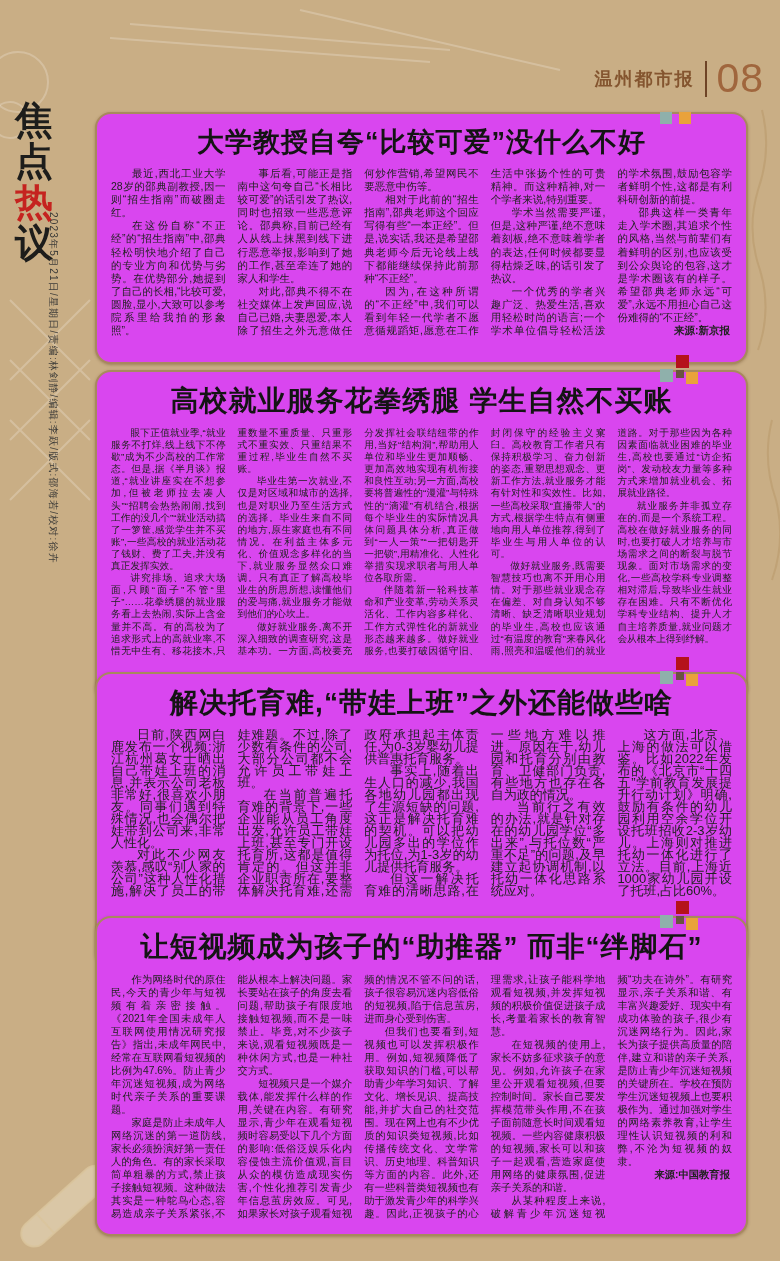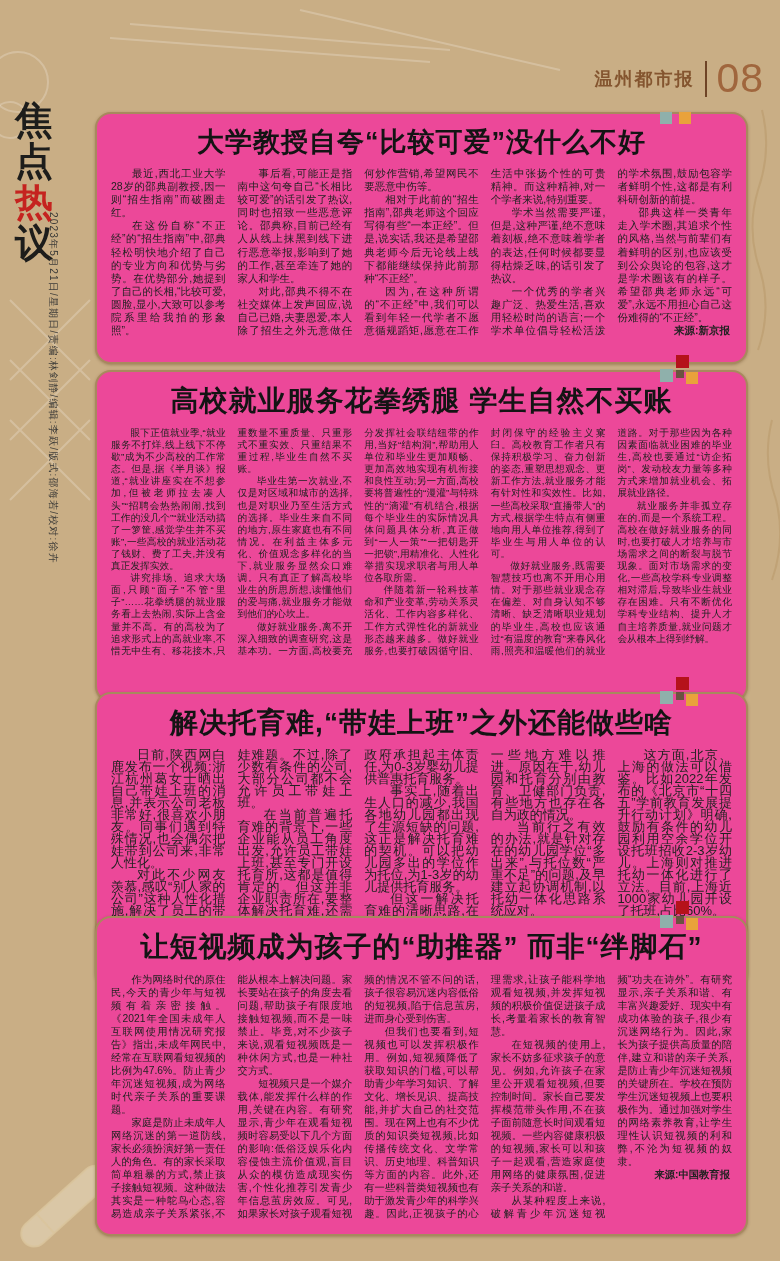--- a/index.html
+++ b/index.html
@@ -16,26 +16,26 @@
   .masthead-divider{width:2px;height:36px;background:#6e4426;margin:0 9px 0 11px;}
   .page-number{font-size:41px;font-weight:400;color:#a0663d;letter-spacing:1px;line-height:1;}
   
   .section-title{position:absolute;left:12px;top:100px;width:44px;z-index:3;
     font-weight:900;font-size:38px;line-height:41px;text-align:center;}
   .section-title span{display:block;}
   .edition-info{position:absolute;left:60px;top:212px;width:340px;z-index:3;
     transform-origin:0 0;transform:rotate(90deg);
     font-size:10px;color:#3c3b38;letter-spacing:1.2px;white-space:nowrap;}
   
-  .card{position:absolute;left:95px;width:653px;background:#ec4899;
+  .card{position:absolute;left:95px;width:653px;background:#d946ef;
     border:2px solid #a8895e;border-radius:16px;box-sizing:border-box;
     padding:6px 14px 8px 14px;z-index:2;box-shadow:0 1px 3px rgba(80,50,20,.35);}
   .card1{top:112px;height:252px;}
   .card2{top:370px;height:332px;}
-  .card3{top:692px;height:296px;}
+  .card3{top:672px;height:296px;}
   .card4{top:916px;height:320px;}
   .headline{text-align:center;font-weight:900;color:#141414;
     margin:4px 0 7px 0;letter-spacing:1px;}
   .card1 .headline{font-size:27px;}
   .card2 .headline,.card3 .headline,.card4 .headline{font-size:28px;}
   .article-body{column-count:5;column-gap:12px;overflow:hidden;
     text-align:justify;color:#222;}
   .card1 .article-body{height:188px;font-size:10.5px;line-height:13.1px;}
   .card2 .article-body{height:230px;font-size:9.7px;line-height:12.1px;}
   .card3 .article-body{height:178px;font-size:13px;line-height:12px;}

